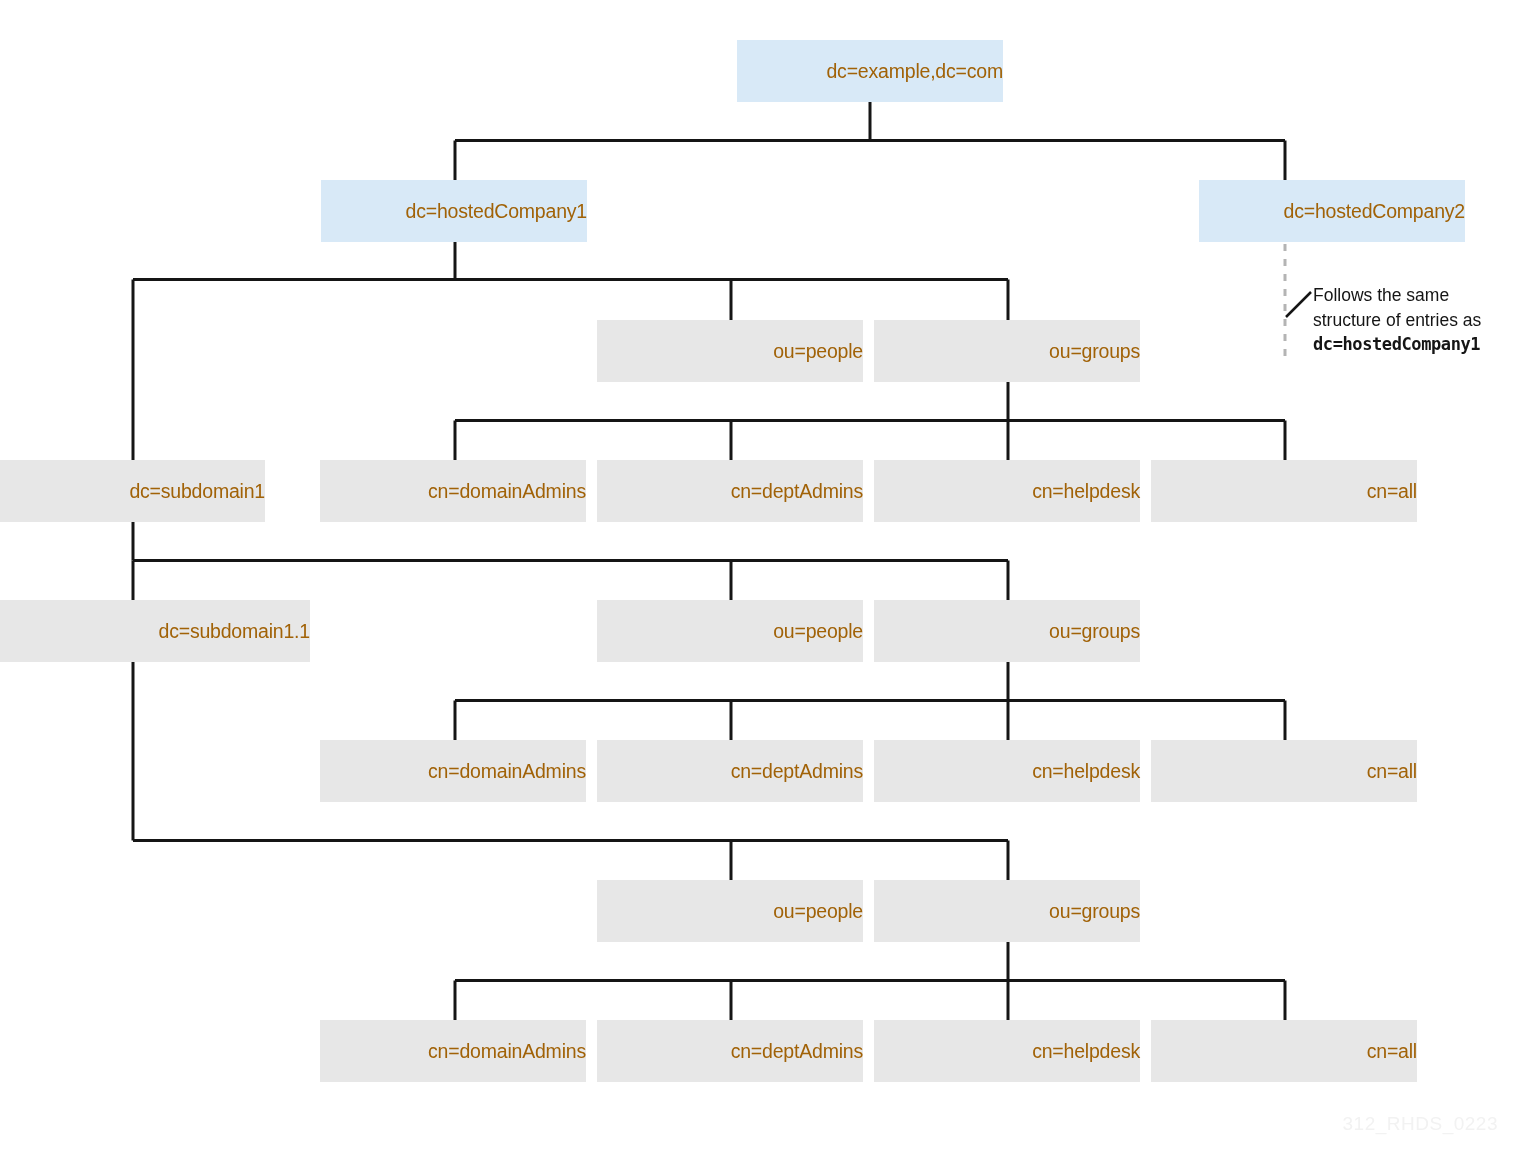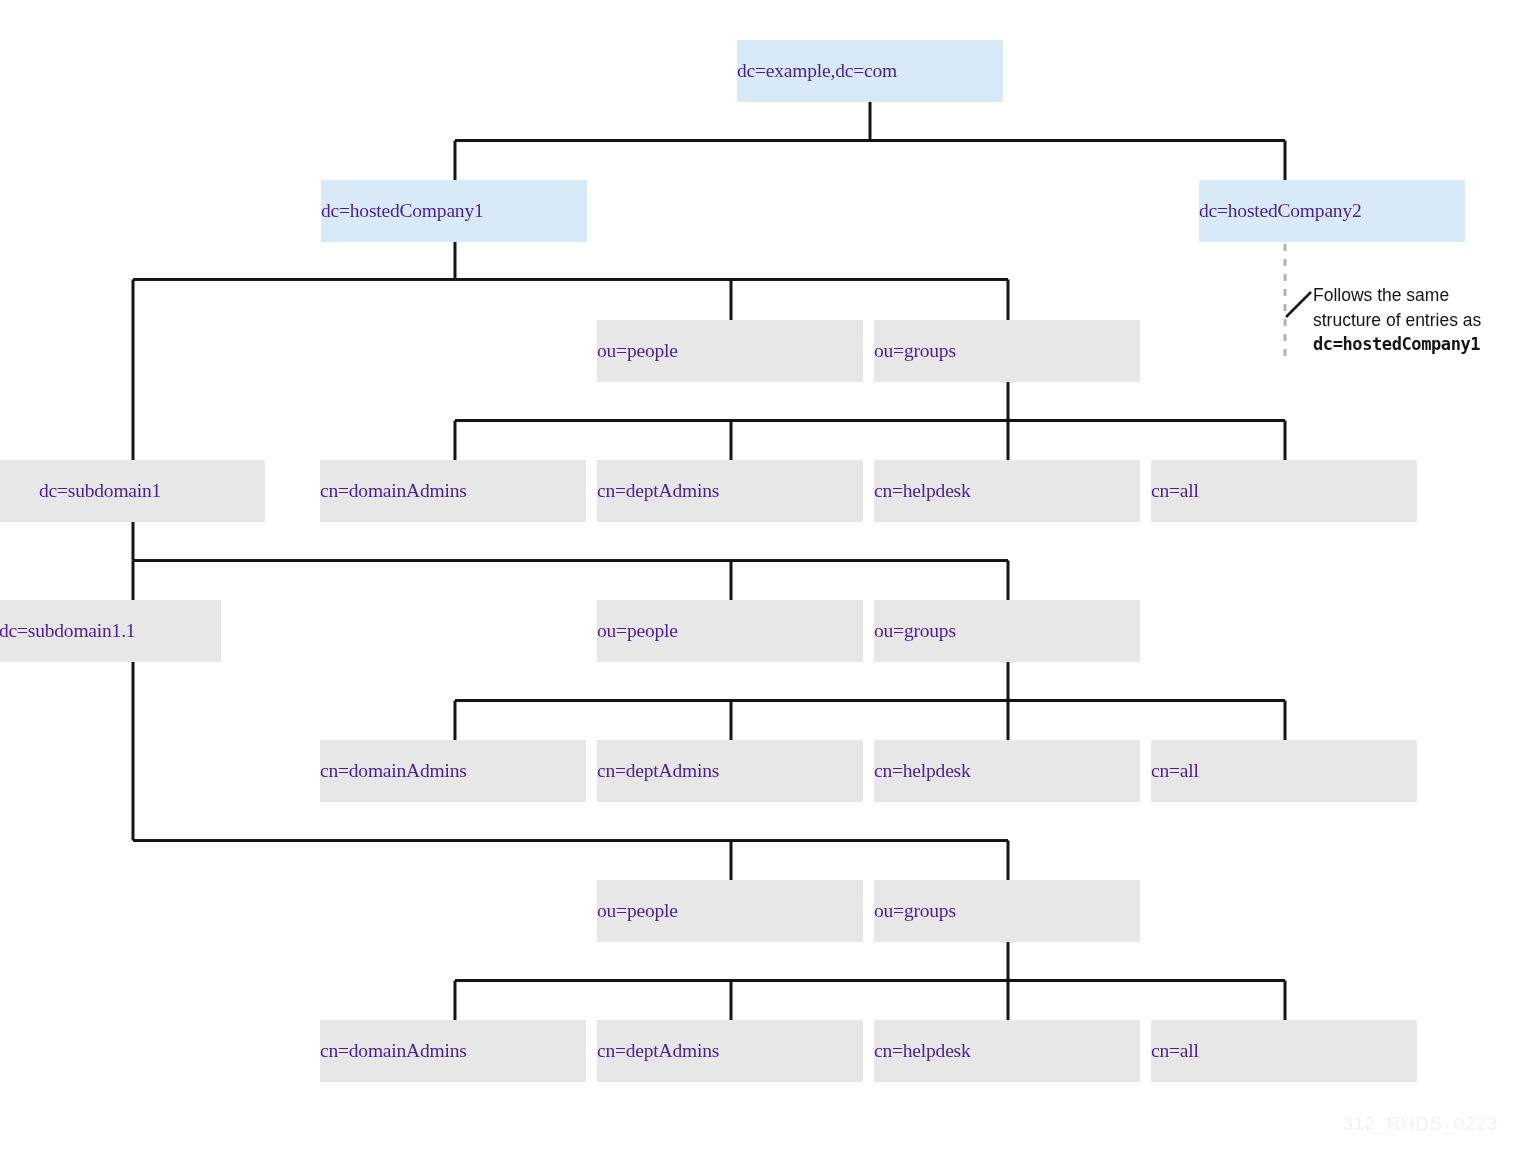--- a/index.html
+++ b/index.html
@@ -21,25 +21,25 @@
     top: 0;
     width: 1520px;
     height: 1167px;
     pointer-events: none;
   }
   .node {
     position: absolute;
     box-sizing: border-box;
     display: flex;
     align-items: center;
-    justify-content: flex-start;
-    font-family: Liberation Serif, serif;
+    justify-content: flex-end;
+    font-family: Liberation Sans, sans-serif;
     font-size: 19.5px;
     letter-spacing: -0.2px;
-    color: #4c1d95;
+    color: #a16207;
     white-space: nowrap;
   }
   .node-blue { background: #d8e9f7; }
   .node-gray { background: #e7e7e7; }
 
   #annotation {
     position: absolute;
     left: 1313px;
     top: 283px;
     width: 210px;
@@ -152,21 +152,21 @@
   <div class="node node-gray" style="left:597px;top:460px;width:266px;height:62px;">
     <span>cn=deptAdmins</span>
   </div>
   <div class="node node-gray" style="left:874px;top:460px;width:266px;height:62px;">
     <span>cn=helpdesk</span>
   </div>
   <div class="node node-gray" style="left:1151px;top:460px;width:266px;height:62px;">
     <span>cn=all</span>
   </div>
 
-  <div class="node node-gray" style="left:-1px;top:600px;width:222px;height:62px;">
+  <div class="node node-gray" style="left:-1px;top:600px;width:311px;height:62px;">
     <span>dc=subdomain1.1</span>
   </div>
   <div class="node node-gray" style="left:597px;top:600px;width:266px;height:62px;">
     <span>ou=people</span>
   </div>
   <div class="node node-gray" style="left:874px;top:600px;width:266px;height:62px;">
     <span>ou=groups</span>
   </div>
 
   <div class="node node-gray" style="left:320px;top:740px;width:266px;height:62px;">

